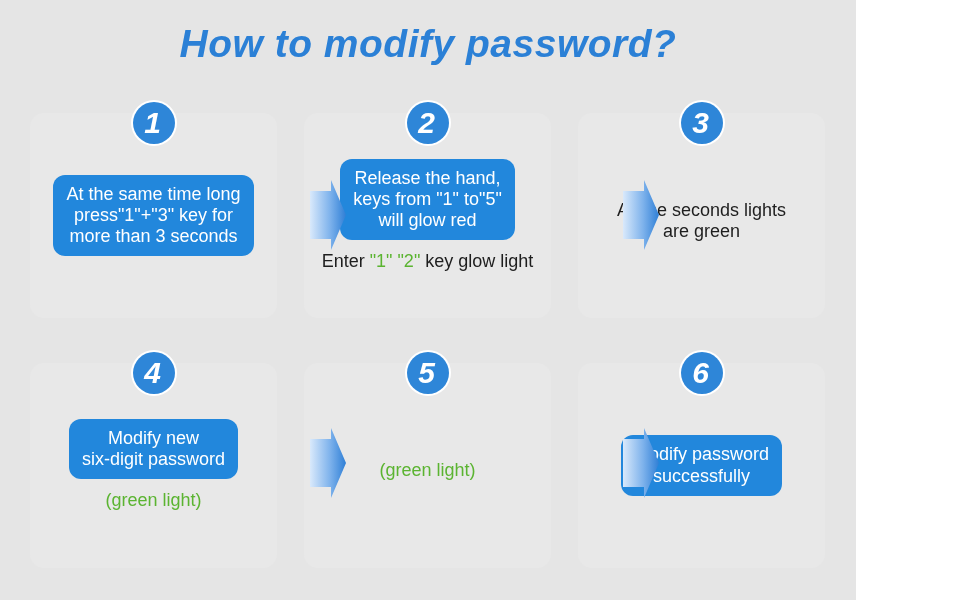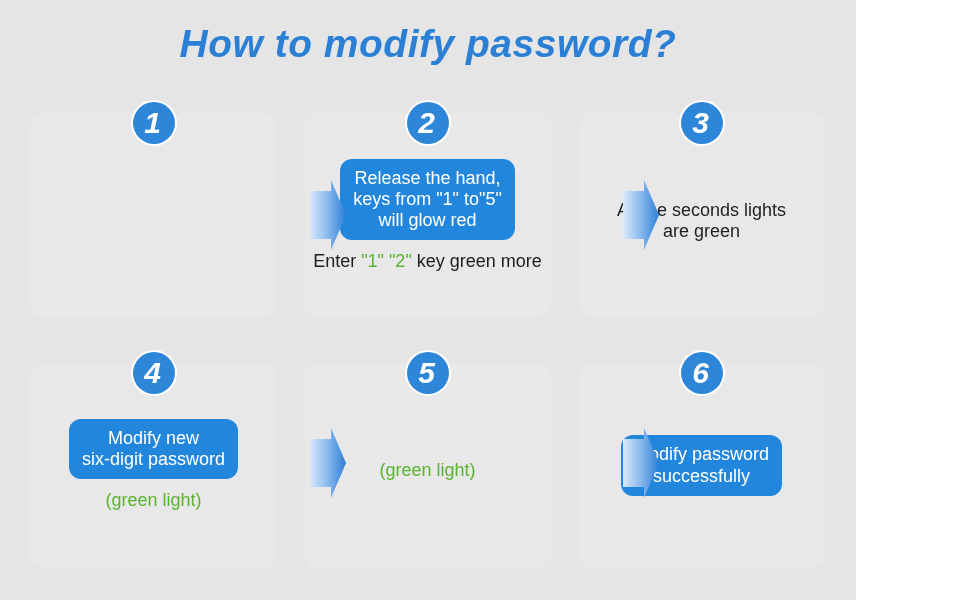--- a/index.html
+++ b/index.html
@@ -70,30 +70,33 @@
   </svg>
 
   <h1 class="title">How to modify password?</h1>
 
   <div class="row row1">
 
     <section class="card">
       <div class="badge">
         <span>1</span>
       </div>
+      <div class="box">At the same time long
+press"1"+"3" key for
+more than 3 seconds</div>
     </section>
 
     <section class="card">
       <div class="badge">
         <span>2</span>
       </div>
       <div class="box">Release the hand,
 keys from "1" to"5"
 will glow red</div>
-      <div class="note"><span>Enter </span><span class="green">"1" "2"</span><span> key green more</span></div>
+      <div class="note"><span>Enter </span><span class="green">"1" "2"</span><span> key glow light</span></div>
     </section>
 
     <section class="card">
       <div class="badge">
         <span>3</span>
       </div>
       <div class="note"><span>All the seconds lights
 are green</span><span class="green"></span><span></span></div>
     </section>
 

